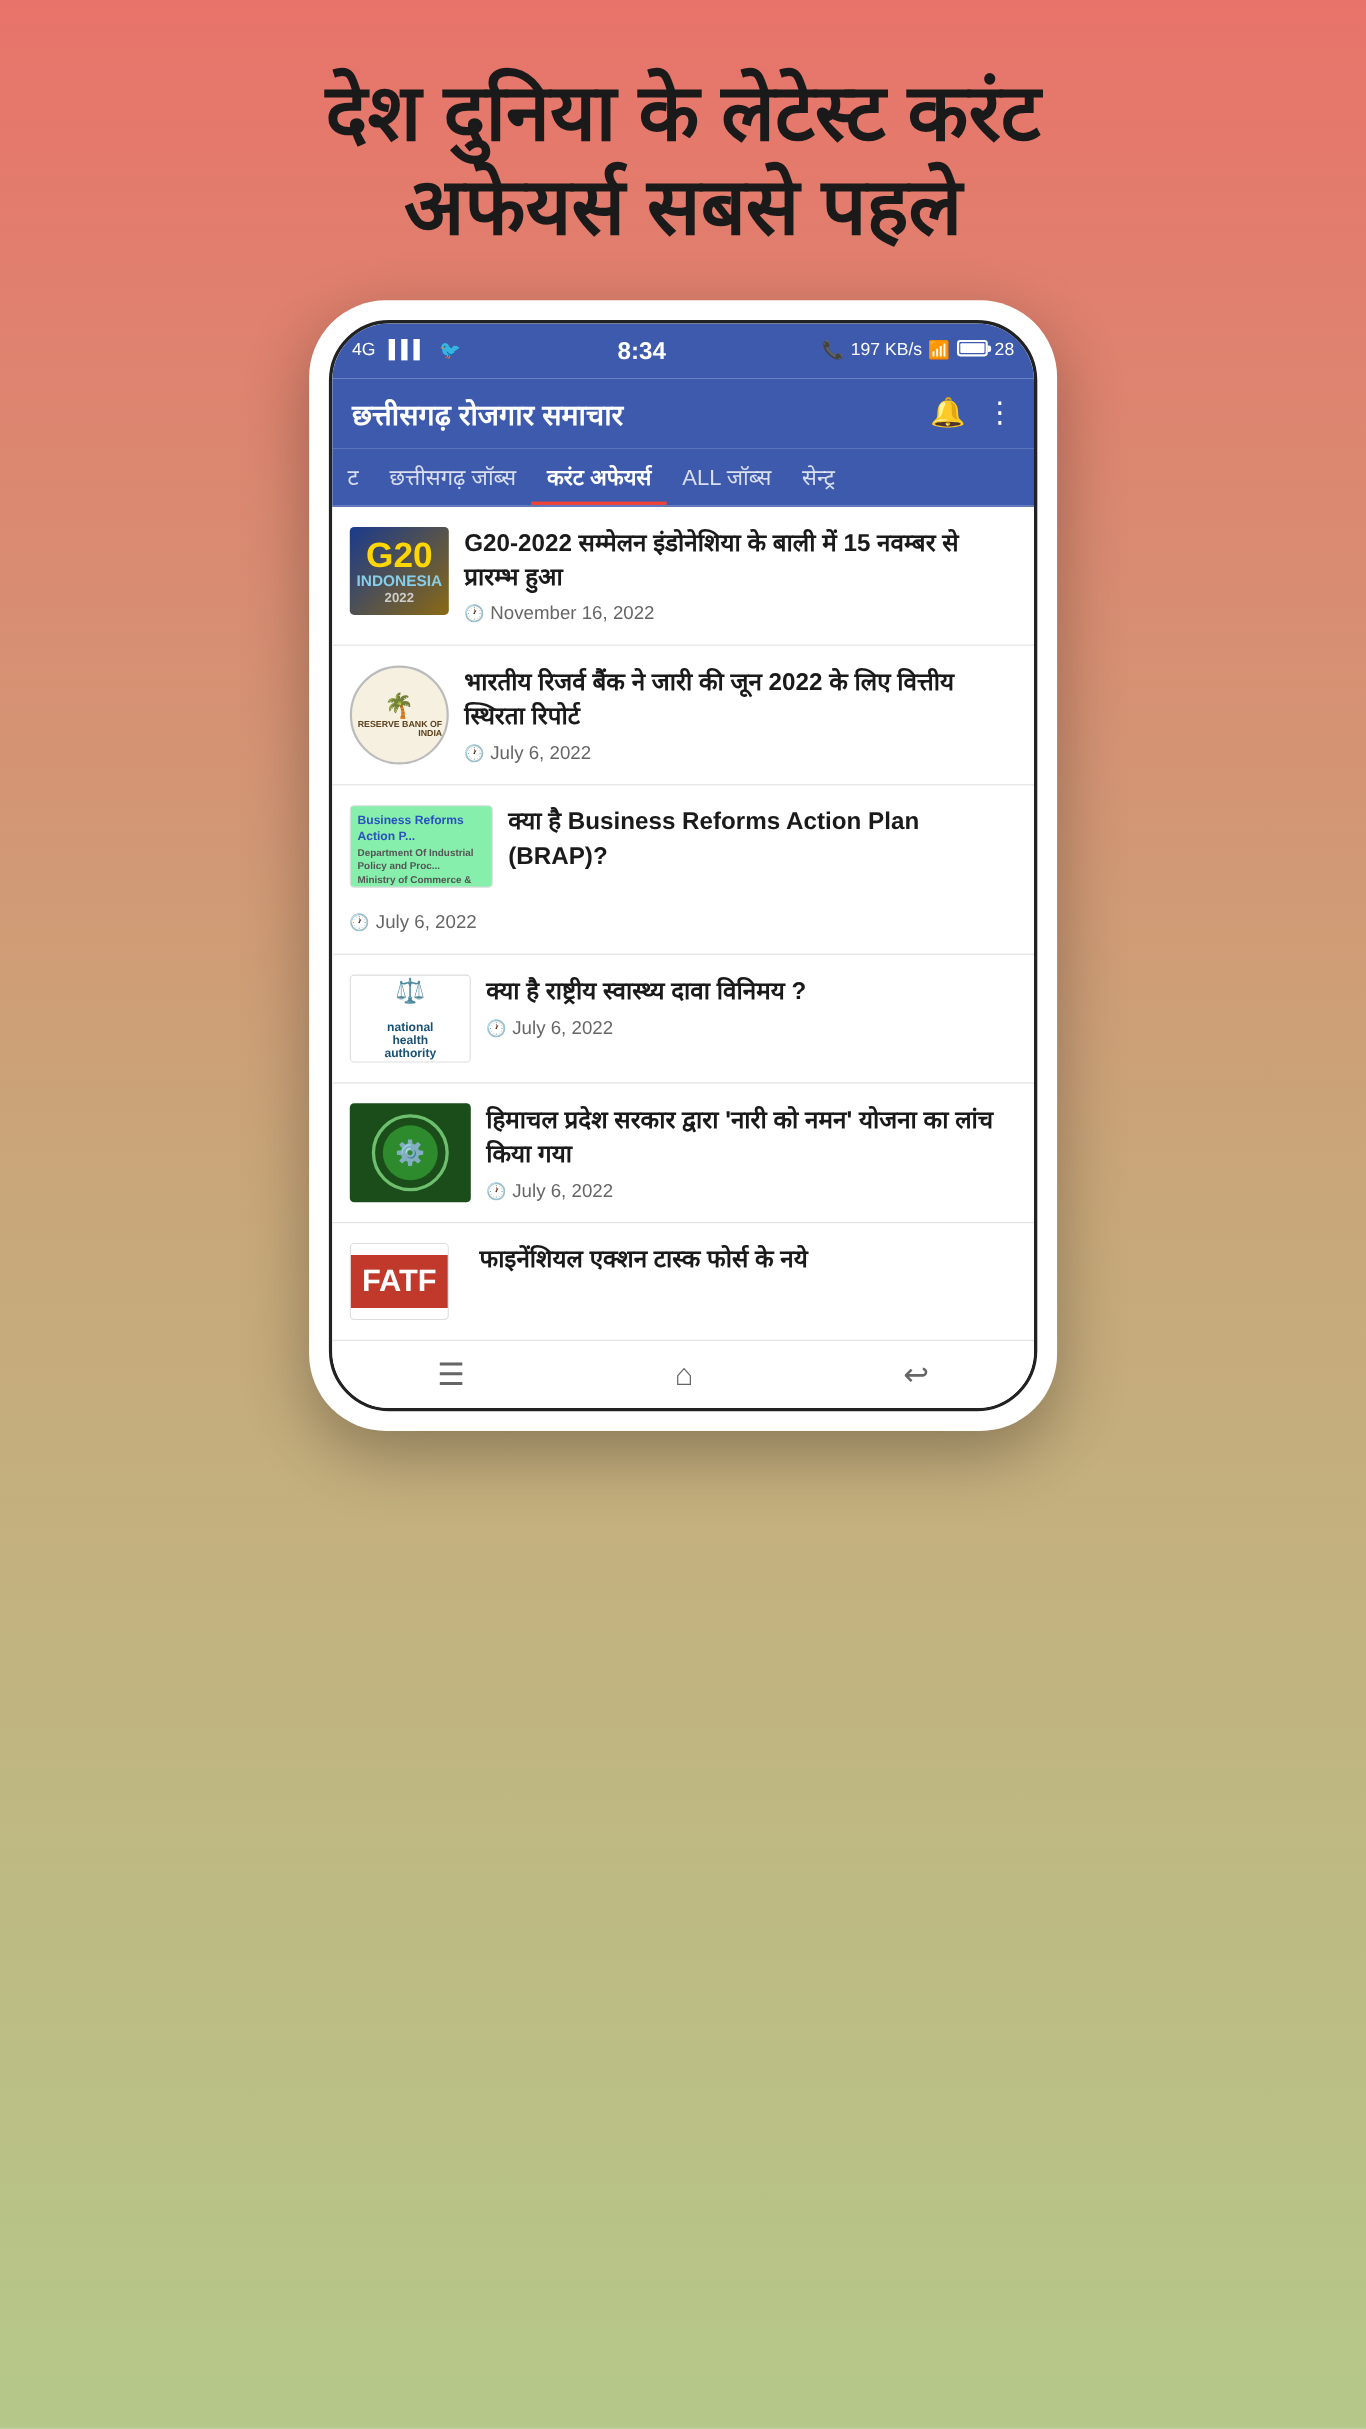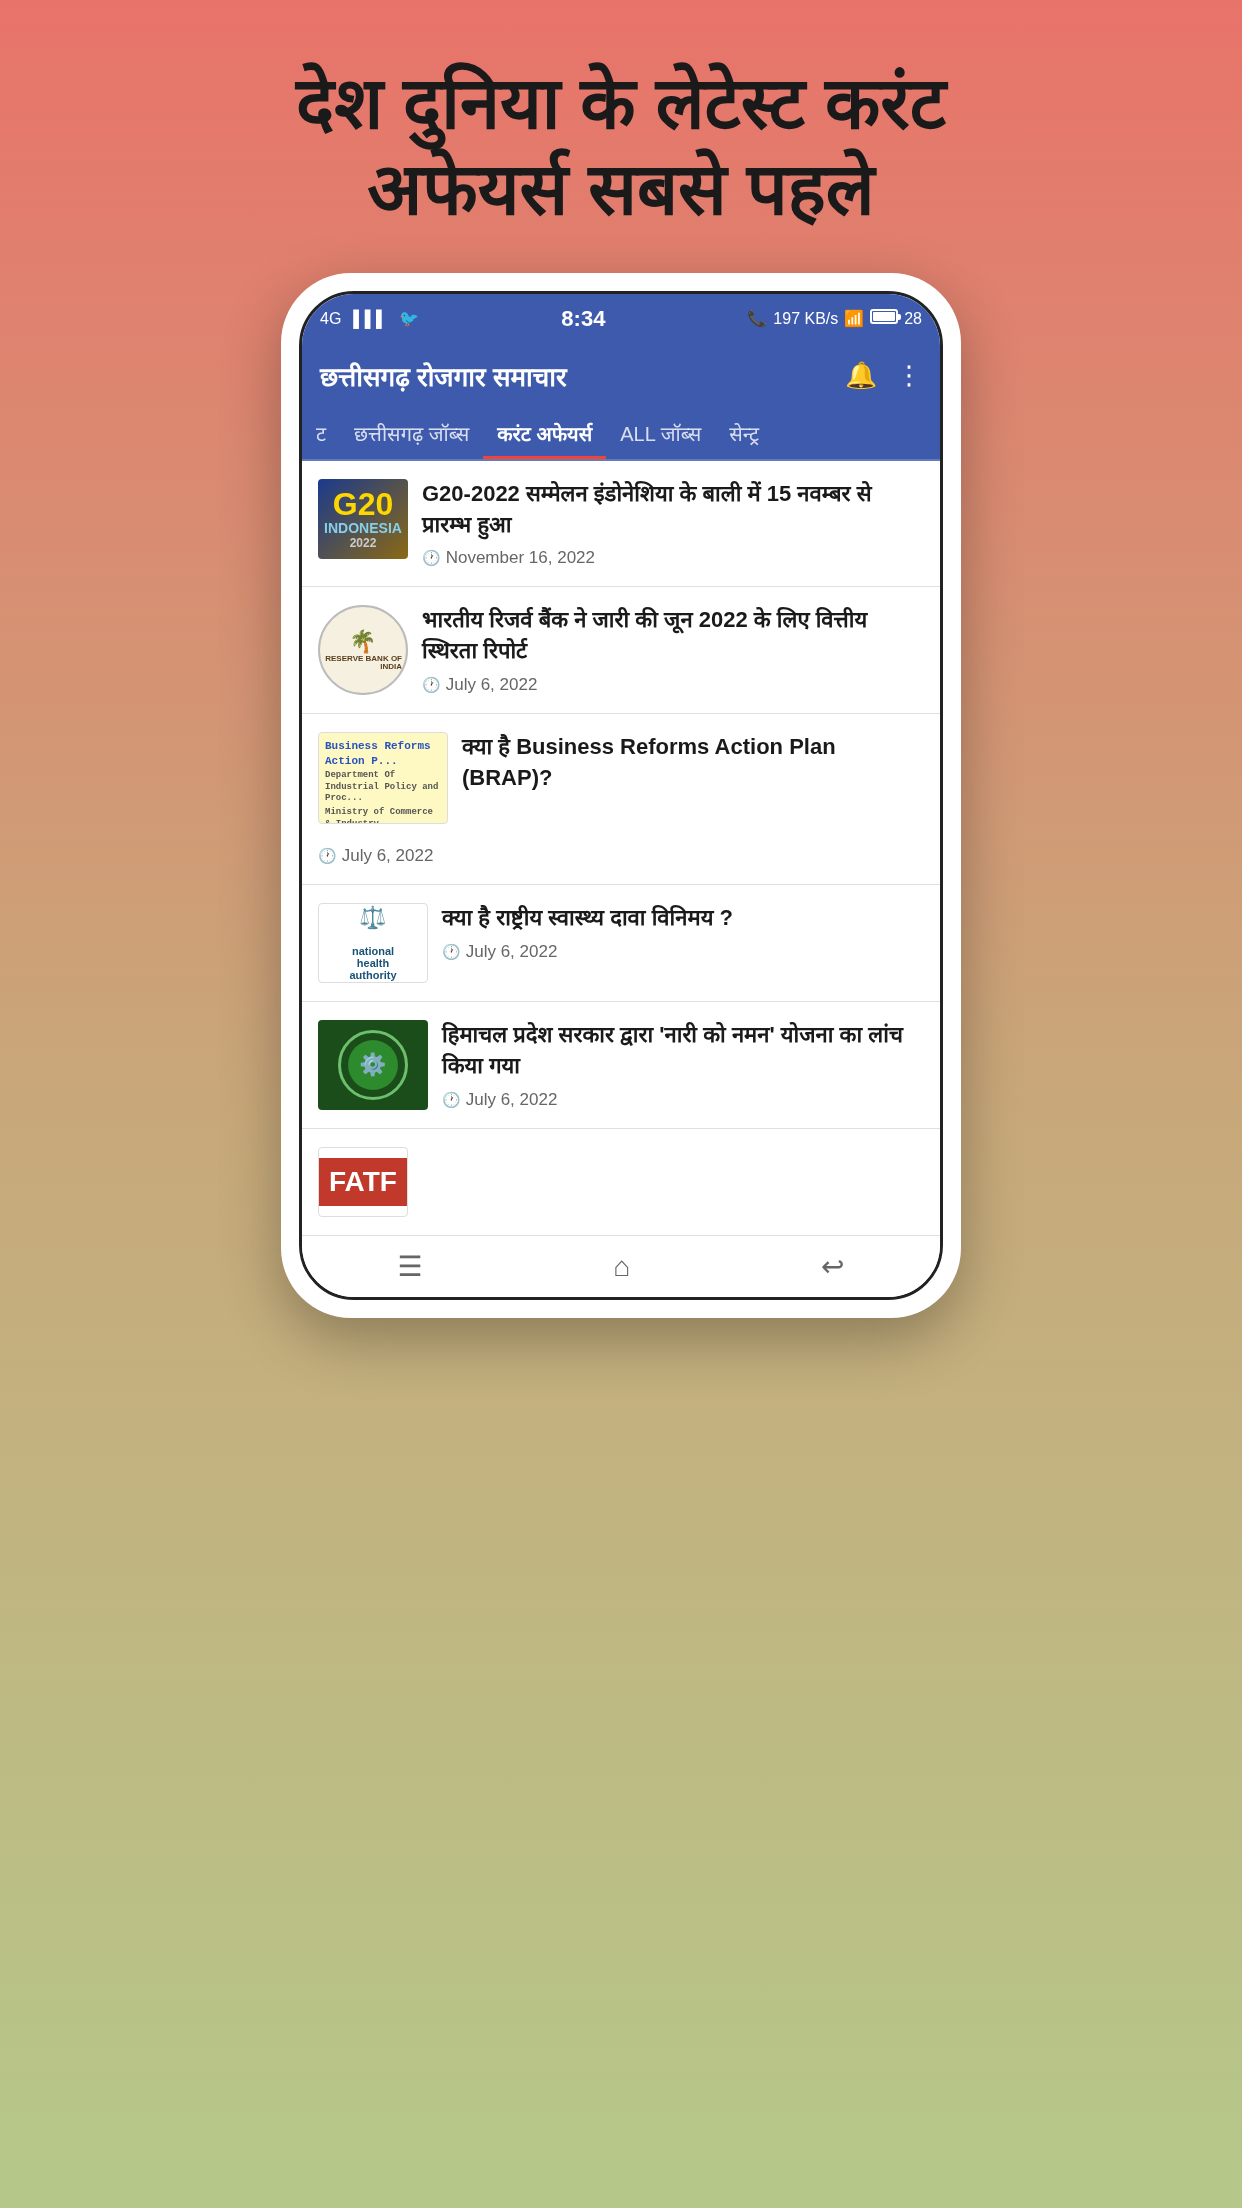--- a/index.html
+++ b/index.html
@@ -358,21 +358,21 @@
             <div class="news-title">भारतीय रिजर्व बैंक ने जारी की जून 2022 के लिए वित्तीय स्थिरता रिपोर्ट</div>
             <div class="news-date">
               <span class="clock-icon">🕐</span>
               <span>July 6, 2022</span>
             </div>
           </div>
         </div>
 
         <div class="news-item" style="flex-direction:column;">
           <div class="brap-row">
-            <div class="news-thumb" style="background:#fef9c3;border:1px solid #ddd;flex-direction:column;align-items:flex-start;justify-content:flex-start;padding:6px;width:130px;height:92px;font-size:10px;color:#1a3aad;font-weight:bold;line-height:1.3;overflow:hidden;font-family:Liberation Mono, monospace;">
+            <div class="news-thumb" style="background:#86efac;border:1px solid #ddd;flex-direction:column;align-items:flex-start;justify-content:flex-start;padding:6px;width:130px;height:75px;font-size:10px;color:#1a3aad;font-weight:bold;line-height:1.3;overflow:hidden;">
               <div style="color:#2a52be;font-weight:900;font-size:11px;">Business Reforms Action P...</div>
               <div style="color:#555;font-size:9px;margin-top:2px;">Department Of Industrial Policy and Proc...</div>
               <div style="color:#555;font-size:9px;margin-top:2px;">Ministry of Commerce &amp; Industry, Government of India</div>
             </div>
             <div class="brap-full-content">
               <div class="news-title">क्या है  Business Reforms Action Plan (BRAP)?</div>
             </div>
           </div>
           <div class="brap-date-row">
             <span class="clock-icon">🕐</span>
@@ -406,20 +406,23 @@
               <span class="clock-icon">🕐</span>
               <span>July 6, 2022</span>
             </div>
           </div>
         </div>
 
         <div class="news-item" style="border-bottom:none;gap:28px;">
           <div class="news-thumb" style="background:white;border:1px solid #ddd;display:flex;align-items:center;justify-content:center;width:90px;height:70px;border-radius:4px;">
             <div class="fatf-badge">FATF</div>
           </div>
+          <div class="news-content">
+            <div class="news-title">फाइनेंशियल एक्शन टास्क फोर्स के नये</div>
+          </div>
         </div>
 
       </div>
 
       <div class="bottom-nav">
         <div class="bottom-nav-item">
           <span>☰</span>
         </div>
         <div class="bottom-nav-item">
           <span>⌂</span>

